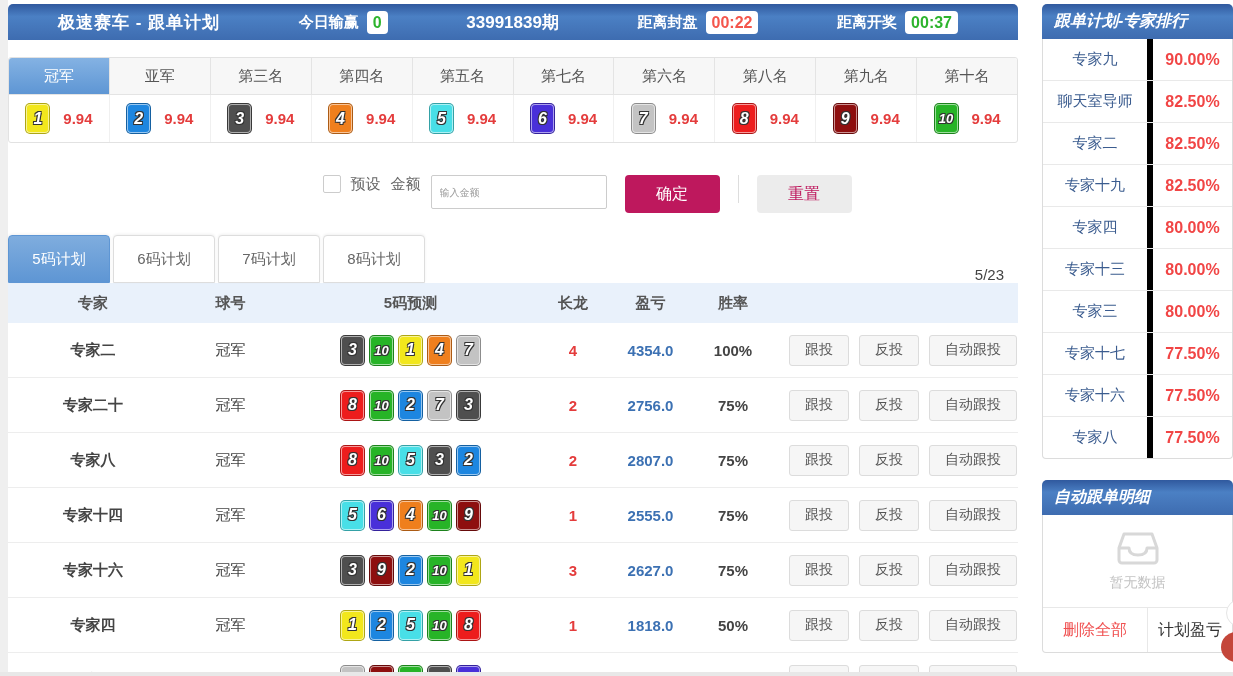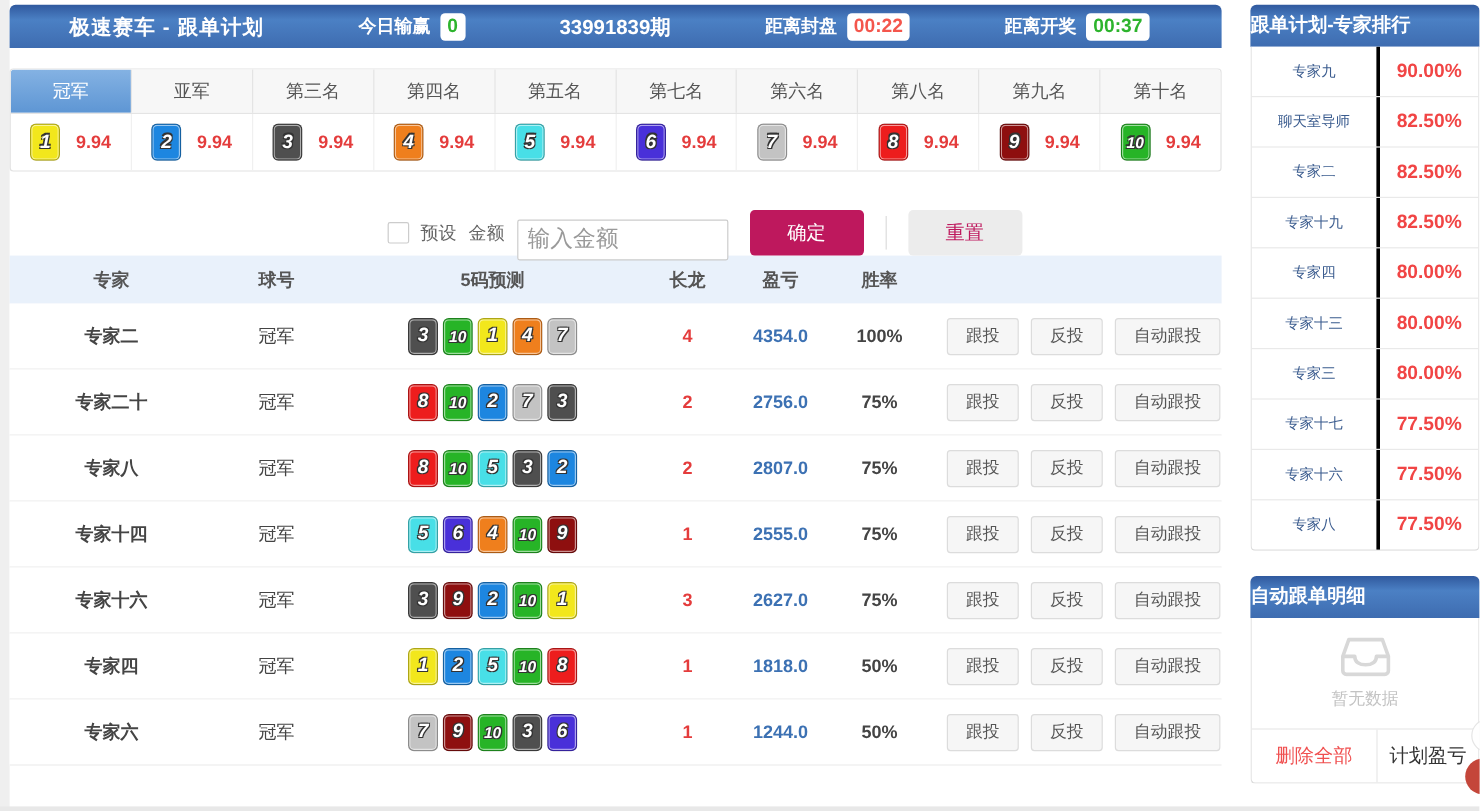--- a/index.html
+++ b/index.html
@@ -40,25 +40,25 @@
   .ball{
     width:23px;height:29px;border-radius:5px;flex:none;
     display:inline-flex;align-items:center;justify-content:center;
     color:#fff;font-weight:bold;font-style:italic;font-size:16px;
     border:1px solid rgba(0,0,0,.28);box-shadow:inset 0 0 0 1px rgba(255,255,255,.55);
     text-shadow:-1px -1px 0 #333,1px -1px 0 #333,-1px 1px 0 #333,1px 1px 0 #333;
   }
   .ball.small{font-size:13px;}
 
   
-  .bet-controls{margin-top:32px;height:38px;display:flex;align-items:center;justify-content:center;
+  .bet-controls{margin-top:32px;height:38px;display:flex;justify-content:center;
     transform:translateX(74px);gap:10px;}
   .checkbox{width:16px;height:16px;border:1px solid #ccc;border-radius:2px;background:#fff;cursor:pointer;}
   .bc-label{color:#666;font-size:15px;}
-  .amount-input{width:158px;height:32px;border:1px solid #ccc;border-radius:2px;padding:0 8px;font-size:19px;color:#333;outline:none;margin-top:12px;}
+  .amount-input{width:158px;height:32px;border:1px solid #ccc;border-radius:2px;padding:0 8px;font-size:10px;color:#333;outline:none;}
   .amount-input::placeholder{color:#9a9a9a;}
   .confirm-btn{width:95px;height:38px;border:none;border-radius:4px;background:#be185d;color:#fff;font-size:16px;margin-left:8px;cursor:pointer;}
   .vdiv{width:1px;height:28px;background:#ddd;margin:0 8px;}
   .reset-btn{width:95px;height:38px;border:none;border-radius:4px;background:#ececec;color:#be185d;font-size:16px;cursor:pointer;}
 
   
   .plan-row{margin-top:22px;display:flex;align-items:flex-end;}
   .plan-tab{width:100px;height:46px;display:flex;align-items:center;justify-content:center;
     font-size:15px;color:#666;background:#fff;border:1px solid #ddd;border-radius:4px 4px 0 0;
     margin-right:3px;box-shadow:0 -1px 3px rgba(0,0,0,.06);cursor:pointer;}
@@ -80,26 +80,26 @@
   .trow .c.streak{color:#e43c3c;font-weight:bold;}
   .trow .c.profit{color:#3c71b3;font-weight:bold;}
   .trow .c.rate{font-weight:bold;color:#444;}
   .abtn{height:31px;padding:0 15px;background:#f6f6f6;border:1px solid #dcdcdc;border-radius:3px;
     color:#555;font-size:14px;cursor:pointer;font-family:inherit;}
 
   
   .sidebar{position:absolute;left:1042px;top:4px;width:191px;}
   .s-header{height:35px;border-radius:5px 5px 0 0;color:#fff;font-weight:bold;font-size:16px;
     background:linear-gradient(180deg,#30599e 0%,#4b80c4 35%,#3e6cb0 100%);
-    display:flex;align-items:center;}
+    display:flex;align-items:center;padding-left:12px;font-style:italic;}
   .rank-list{background:#fff;border:1px solid #dcdcdc;border-top:none;border-radius:0 0 4px 4px;}
   .rank-row{display:flex;height:41px;border-bottom:1px solid #e9e9e9;align-items:stretch;}
   .rank-row:last-child{border-bottom:none;}
-  .rank-name{width:104px;border-right:3px solid #000000;display:flex;align-items:center;justify-content:center;
-    color:#3b5c8f;font-size:12px;}
+  .rank-name{width:104px;border-right:6px solid #000000;display:flex;align-items:center;justify-content:center;
+    color:#3b5c8f;font-size:15px;}
   .rank-rate{flex:1;display:flex;align-items:center;justify-content:center;color:#f14545;font-weight:bold;font-size:16px;}
 
   .autofollow{margin-top:21px;border-radius:10px;}
   .af-box{background:#fff;border:1px solid #dcdcdc;border-top:none;border-radius:0 0 4px 4px;}
   .af-body{height:92px;display:flex;flex-direction:column;align-items:center;justify-content:center;gap:5px;
     border-bottom:1px solid #e8e8e8;}
   .af-empty-text{color:#c3c3c3;font-size:14px;}
   .af-footer{display:flex;height:44px;}
   .af-del{width:104px;border-right:1px solid #e8e8e8;color:#f05050;display:flex;align-items:center;justify-content:center;
     font-size:16px;cursor:pointer;}
@@ -193,20 +193,29 @@
   <div class="bet-controls">
     <span class="checkbox"></span>
     <span class="bc-label">预设</span>
     <span class="bc-label">金额</span>
     <input class="amount-input" type="text" placeholder="输入金额" style="">
     <button class="confirm-btn">确定</button>
     <span class="vdiv"></span>
     <button class="reset-btn">重置</button>
   </div>
 
+  <div class="plan-row">
+    <div style="display:flex;" id="planTabs">
+        <div class="plan-tab active">5码计划</div>
+        <div class="plan-tab">6码计划</div>
+        <div class="plan-tab">7码计划</div>
+        <div class="plan-tab">8码计划</div>
+      </div>
+    <span class="plan-progress">5/23</span>
+  </div>
 
   <div>
     <div class="thead" id="theadRow">
         <div class="c expert">专家</div>
         <div class="c pos">球号</div>
         <div class="c pred">5码预测</div>
         <div class="c streak">长龙</div>
         <div class="c profit">盈亏</div>
         <div class="c rate">胜率</div>
         <div class="c actions"></div>

